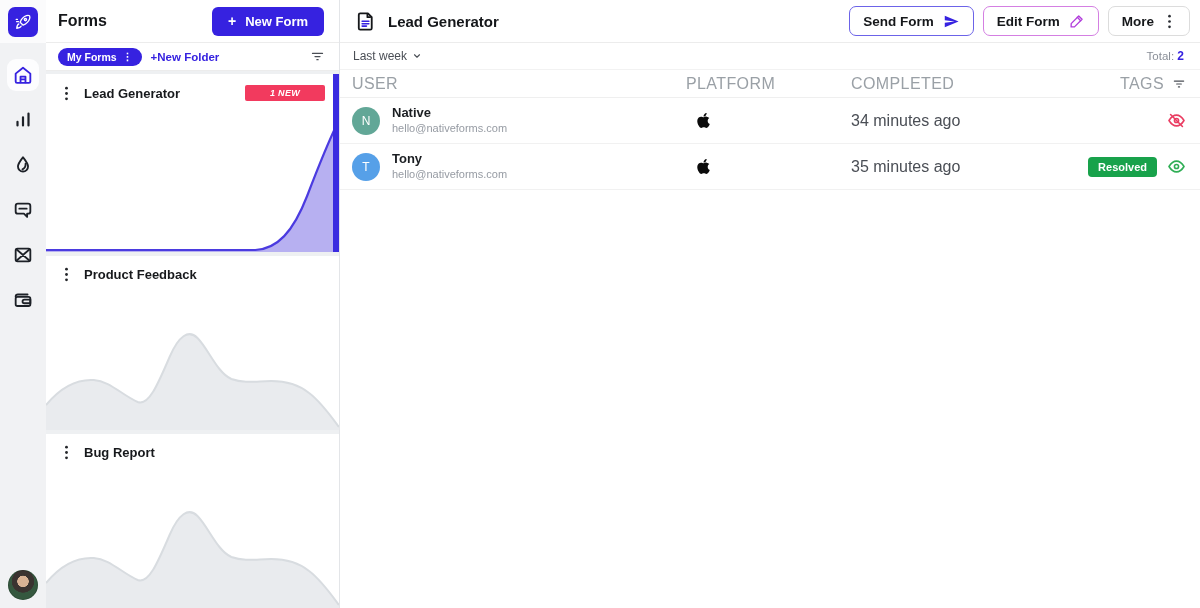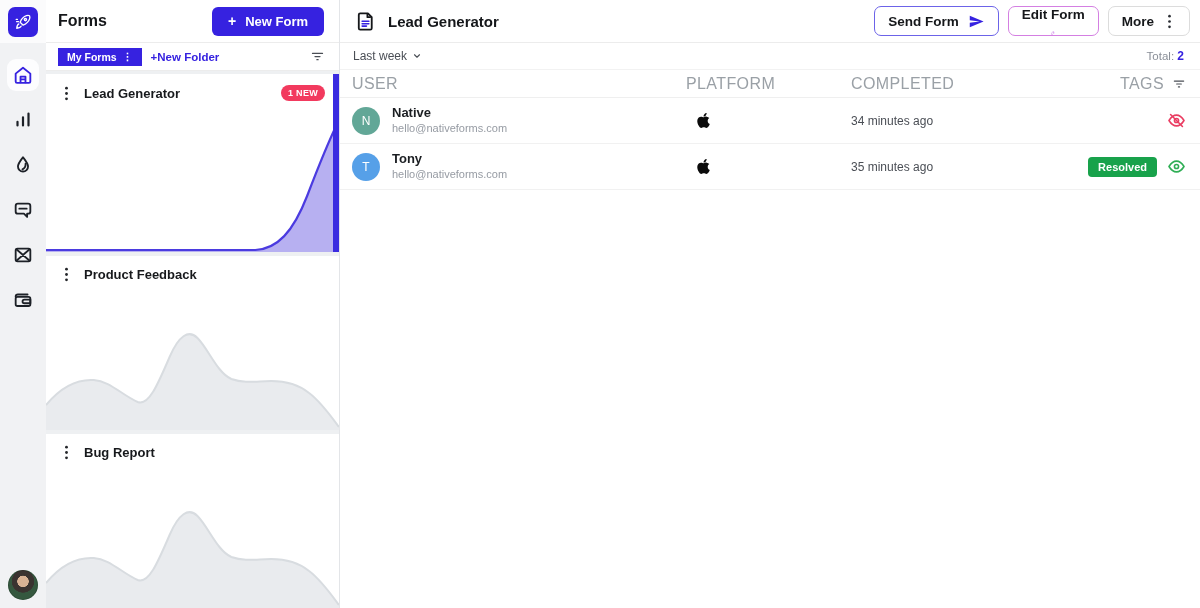--- a/index.html
+++ b/index.html
@@ -18,33 +18,33 @@
     background: radial-gradient(circle at 50% 38%, #d8b294 0 23%, #3a3330 25% 46%, #35583f 48% 100%);
     box-shadow:0 0 0 1px rgba(0,0,0,.15) inset; }
 
   
   .sidebar { width:294px; flex:none; display:flex; flex-direction:column; background:#eef0f2; border-right:1px solid #e3e5e8; }
   .sb-header { height:43px; background:#fff; border-bottom:1px solid #ececec; display:flex; align-items:center; justify-content:space-between; padding:0 15px 0 12px; flex:none; }
   .sb-title { font-size:16px; font-weight:700; color:#15171a; }
   .new-form-btn { height:29px; border:none; border-radius:6px; color:#fff; font-weight:700; font-size:13px; display:flex; align-items:center; gap:9px; padding:0 16px; cursor:pointer; }
   .new-form-plus { font-size:14px; font-weight:700; line-height:1; }
   .sb-toolbar { height:28px; background:#fff; border-bottom:1px solid #ececec; display:flex; align-items:center; gap:9px; padding:0 14px 0 12px; flex:none; }
-  .pill { height:18px; border-radius:0; color:#fff; font-size:10.5px; font-weight:700; display:flex; align-items:center; gap:6px; padding:0 9px; cursor:pointer; }
+  .pill { height:18px; border-radius:9px; color:#fff; font-size:10.5px; font-weight:700; display:flex; align-items:center; gap:6px; padding:0 9px; cursor:pointer; }
   .pill-dots { font-size:10px; line-height:1; }
   .new-folder { font-size:11.5px; font-weight:700; color:#3622e0; cursor:pointer; }
   .sb-filter { margin-left:auto; color:#4a4e55; display:flex; }
   .cards { flex:1; display:flex; flex-direction:column; padding-top:3px; gap:4px; overflow:hidden; }
   .card { background:#fff; position:relative; overflow:hidden; }
   .card-1 { height:178px; flex:none; }
   .card-2 { height:174px; flex:none; }
   .card-3 { flex:1; }
   .card-head { display:flex; align-items:center; gap:11px; padding:11px 14px 0 14px; position:relative; z-index:2; }
   .card-dots { color:#24262a; display:flex; cursor:pointer; }
   .card-title { font-size:13px; font-weight:700; color:#17191c; }
-  .badge-new { margin-left:auto; color:#fff; font-size:9px; font-weight:700; letter-spacing:.3px; padding:3px 7px; border-radius:8px; }
+  .badge-new { margin-left:auto; color:#fff; font-size:9px; font-weight:700; letter-spacing:.3px; padding:3px 25px; border-radius:2px;font-style:italic; }
   .card-chart { position:absolute; left:0; right:0; bottom:0; z-index:1; display:block; width:100%; }
   .sel-strip { position:absolute; top:0; right:0; bottom:0; width:6px; z-index:3; }
 
   
   .main { flex:1; min-width:0; display:flex; flex-direction:column; background:#fff; }
   .main-header { height:43px; border-bottom:1px solid #ececec; display:flex; align-items:center; gap:11px; padding:0 10px 0 14px; flex:none; }
   .main-title { font-size:15px; font-weight:700; color:#15171a; }
   .actions { margin-left:auto; display:flex; gap:9px; }
   .btn { height:30px; border-radius:7px; background:#fff; display:flex; align-items:center; gap:9px; padding:0 13px; font-size:13.5px; font-weight:700; color:#15171a; border:1.5px solid #dcdcdc; cursor:pointer; font-family:inherit; }
   .sub-bar { height:27px; border-bottom:1px solid #f2f2f2; display:flex; align-items:center; padding:0 16px 0 13px; flex:none; }
@@ -55,21 +55,21 @@
   .thead { height:28px; border-bottom:1px solid #efefef; color:#9aa0a6; font-size:16px; letter-spacing:.4px; flex:none; }
   .th-platform { padding-left:4px; }
   .th-completed { padding-left:4px; }
   .th-tags { display:flex; align-items:center; justify-content:flex-end; gap:8px; }
   .trow { height:46px; border-bottom:1px solid #f1f1f1; flex:none; }
   .user-cell { display:flex; align-items:center; gap:12px; }
   .avatar { width:28px; height:28px; border-radius:50%; color:#fff; font-size:12px; display:flex; align-items:center; justify-content:center; flex:none; }
   .u-name { font-size:13px; font-weight:700; color:#1b1e22; line-height:1.25; }
   .u-mail { font-size:11px; color:#969ba3; line-height:1.35; }
   .plat-cell { padding-left:14px; display:flex; align-items:center; }
-  .time-cell { padding-left:4px; font-size:12px; color:#4a4e55; }
+  .time-cell { padding-left:4px; font-size:16px; color:#4a4e55; }
   .tags-cell { display:flex; align-items:center; justify-content:flex-end; gap:10px; }
   .badge-resolved { color:#fff; font-size:11px; font-weight:700; padding:4px 10px; border-radius:4px; }
   .rest { flex:1; background:#fff; }
   svg { display:block; }
 </style>
 </head>
 <body>
 
 <div class="app">
 
@@ -217,21 +217,21 @@
       </span>
       <span class="main-title">Lead Generator</span>
 
       <div class="actions">
         <button class="btn" style="border-color: rgb(108, 99, 232);">
           <span>Send Form</span>
           <svg width="17" height="17" viewBox="0 0 24 24" fill="#3622E0">
               <path d="M2.5 20.2 22 12 2.5 3.8v6.4L16.5 12 2.5 13.8z"></path>
             </svg>
         </button>
-        <button class="btn" style="border-color: rgb(212, 127, 226); flex-direction: column;">
+        <button class="btn" style="border-color: rgb(212, 127, 226);">
           <span>Edit Form</span>
           <svg width="16" height="16" viewBox="0 0 24 24" fill="none" stroke="#B13DDB" stroke-width="2" stroke-linecap="round" stroke-linejoin="round">
             <path d="m14.6 4.4 5 5L8.2 20.8l-5 .1.1-5z"></path>
               <path d="m12.5 6.5 5 5"></path>
           </svg>
         </button>
         <button class="btn" style="border-color: rgb(220, 220, 220); align-items: center;">
           <span>More</span>
           <svg width="13" height="15" viewBox="0 0 6 18" fill="#2a2d33">
               <circle cx="3" cy="2.6" r="1.6"></circle>

